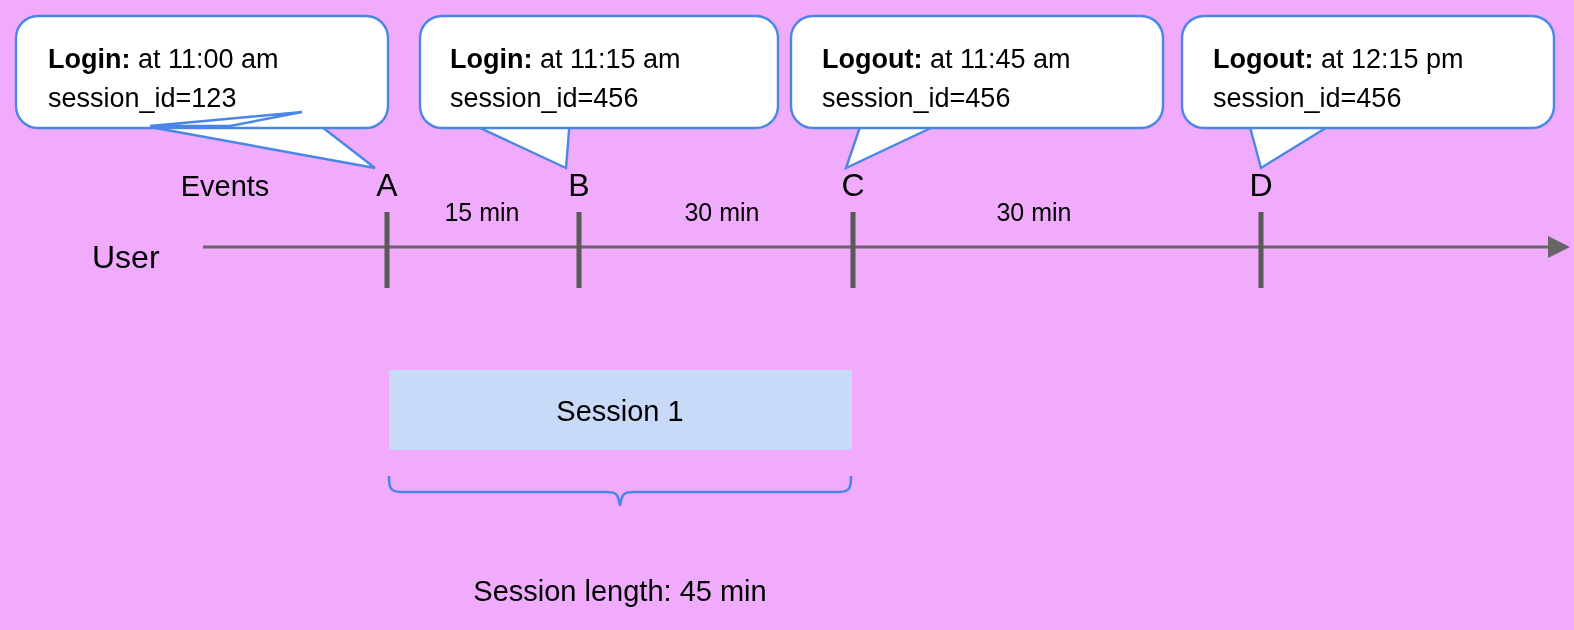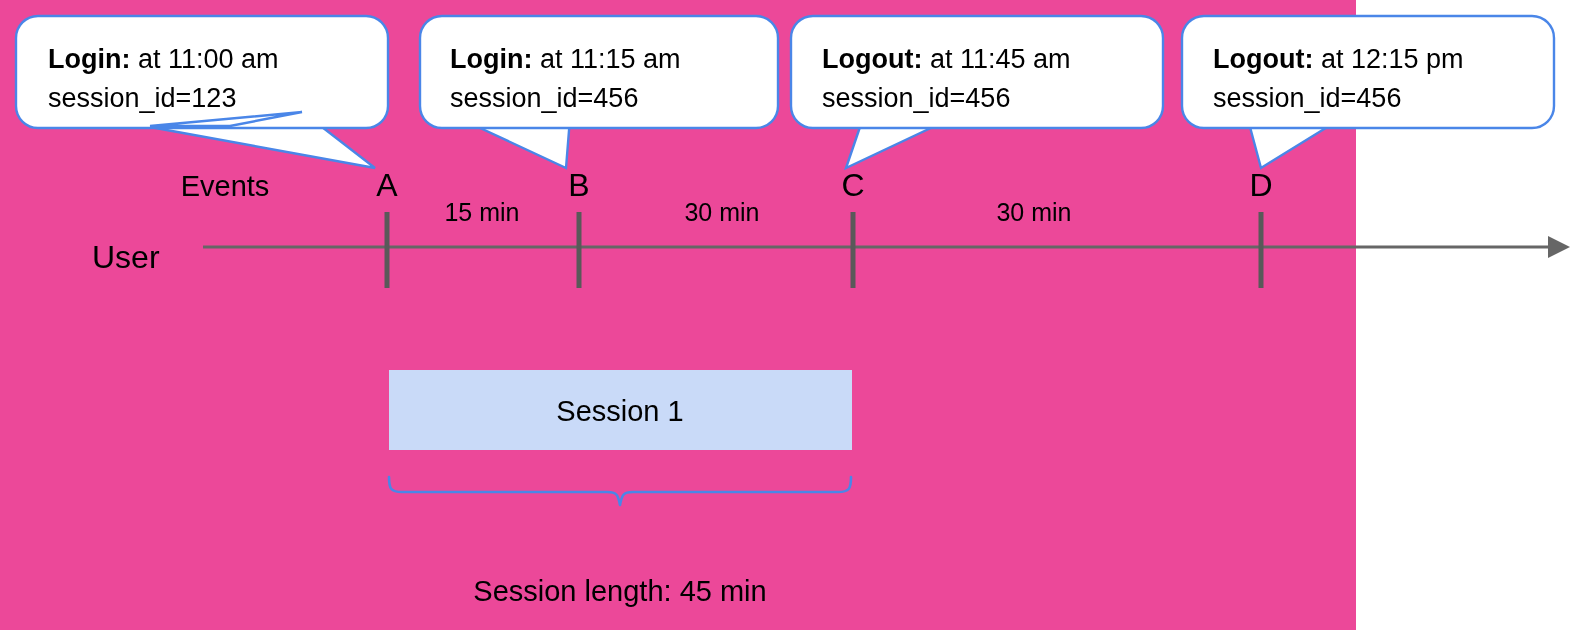--- a/index.html
+++ b/index.html
@@ -8,23 +8,23 @@
     background: #ffffff;
   }
   body {
     width: 1574px;
     height: 630px;
     overflow: hidden;
     font-family: "Liberation Sans", sans-serif;
   }
   #diagram-root {
     position: relative;
-    width: 1356px;
+    width: 1574px;
     height: 630px;
-    background: #ec4899;
+    background: #f0abfc;
   }
   svg.diagram {
     display: block;
     width: 1574px;
     height: 630px;
   }
   .bubble-box {
     fill: #ffffff;
     stroke: #4a86e8;
     stroke-width: 2.4;

